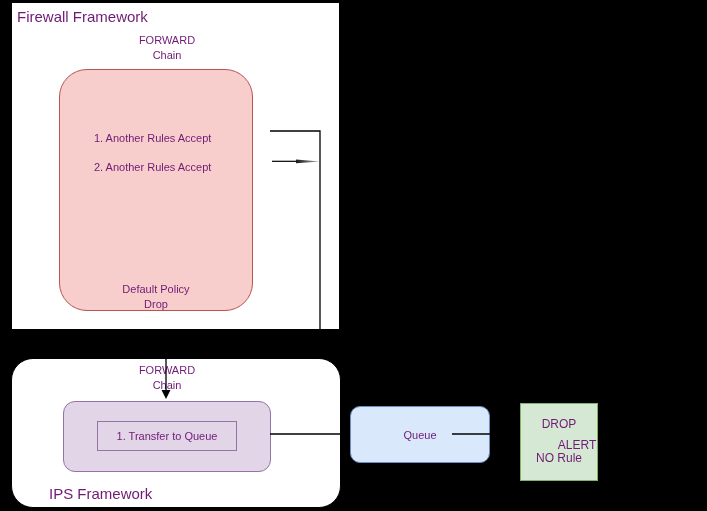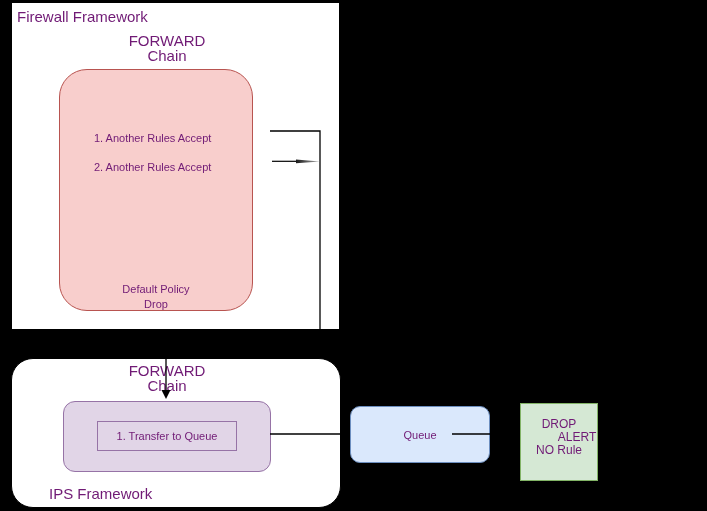--- a/index.html
+++ b/index.html
@@ -30,21 +30,21 @@
     font-size:15px;
     line-height:18px;
     white-space:nowrap;
   }
   #firewall-title{left:5px;top:5px;}
   #ips-title{left:37px;top:126px;}
   .chain-label{
     position:absolute;
     width:140px;
     text-align:center;
-    font-size:15px;
+    font-size:11px;
     line-height:15px;
   }
   #fw-chain{left:85px;top:30px;}
   #ips-chain{left:85px;top:4px;}
   #fw-rules-box{
     position:absolute;
     left:47px;top:66px;          
     width:194px;height:242px;
     background:#F8CECC;
     border:1px solid #B85450;
@@ -101,21 +101,21 @@
     position:absolute;
     left:520px;top:403px;width:78px;height:78px;
     background:#D5E8D4;
     border:1px solid #82B366;
     box-sizing:border-box;
     text-align:center;
     font-size:12px;
   }
   .drop-line{line-height:13px;}
   #drop-line1{margin-top:14px;}
-  #drop-line2{margin-top:0;padding-left:36px;}
+  #drop-line2{margin-top:8px;padding-left:36px;}
   #drop-line3{margin-top:0;}
   #connector-layer{
     position:absolute;
     left:0;top:0;width:707px;height:511px;
     pointer-events:none;
   }
 </style>
 </head>
 <body>
 

